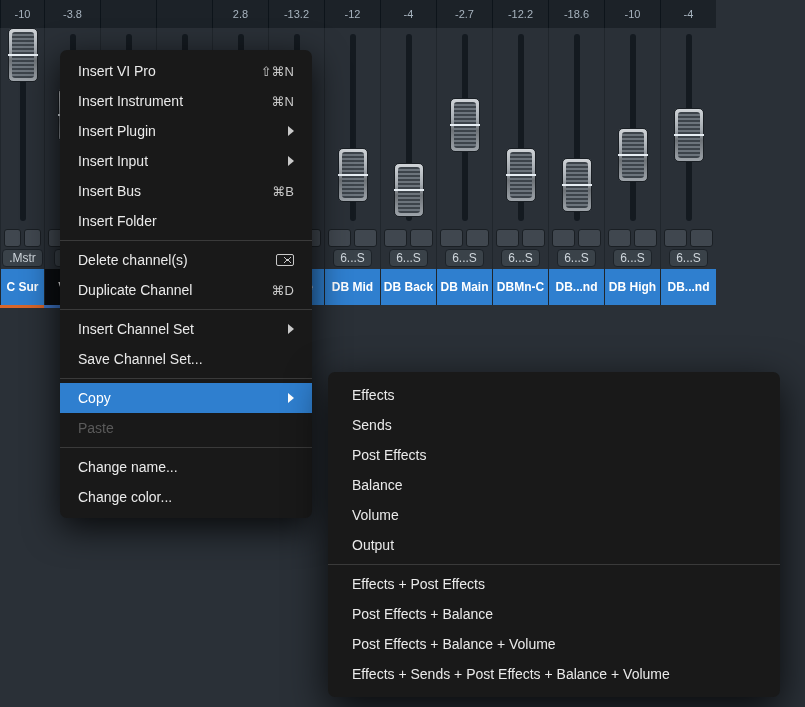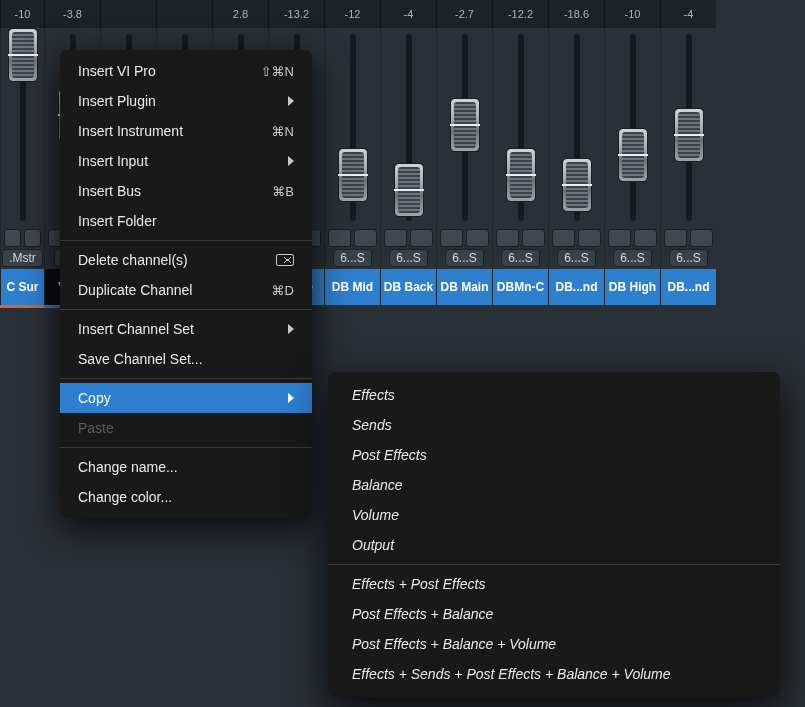--- a/index.html
+++ b/index.html
@@ -37,21 +37,21 @@
   .menu-sep { height: 1px; background: #3a3a3a; margin: 4px 0; }
   .menu-right { display: flex; align-items: center; gap: 8px; color: #c9c9c9; font-size: 13px; }
   .menu-item.highlight .menu-right { color: #fff; }
   .chev { width: 0; height: 0; border-top: 5px solid transparent; border-bottom: 5px solid transparent; border-left: 6px solid currentColor; }
   .del-icon { width: 18px; height: 12px; border: 1.4px solid #c9c9c9; border-radius: 2px 2px 2px 2px; position: relative; }
   .del-icon::before { content:""; position:absolute; right:2px; top:2px; bottom:2px; width:7px; background:
       linear-gradient( to top right, transparent 45%, #c9c9c9 45%, #c9c9c9 55%, transparent 55% ),
       linear-gradient( to top left, transparent 45%, #c9c9c9 45%, #c9c9c9 55%, transparent 55% ); }
 
   .submenu { position: absolute; left: 328px; top: 372px; width: 452px; background: #191919; border-radius: 7px; padding: 8px 0; box-shadow: 0 12px 40px rgba(0,0,0,0.8); z-index: 60; }
-  .submenu .menu-item { padding: 7px 24px; font-style: italic; }
+  .submenu .menu-item { padding: 7px 24px; }
 </style>
 </head>
 <body>
 
 <div class="mixer" id="mixer">
     <div class="channel firstcol">
       <div class="meter-bar">-10</div>
       <div class="fader-zone">
         <div class="fader-track"></div>
         <div class="fader-cap" style="top: 0px;"></div>
@@ -269,29 +269,29 @@
   </div>
 
 <div class="menu" id="menu">
     <div class="menu-item">
       <span>Insert VI Pro</span>
       <span class="menu-right">
         <span>⇧⌘N</span>
       </span>
     </div>
     <div class="menu-item">
+      <span>Insert Instrument</span>
+      <span class="menu-right">
+        <span>⌘N</span>
+      </span>
+    </div>
+    <div class="menu-item">
       <span>Insert Plugin</span>
       <span class="menu-right">
         <span class="chev"></span>
-      </span>
-    </div>
-    <div class="menu-item">
-      <span>Insert Instrument</span>
-      <span class="menu-right">
-        <span>⌘N</span>
       </span>
     </div>
     <div class="menu-item">
       <span>Insert Input</span>
       <span class="menu-right">
         <span class="chev"></span>
       </span>
     </div>
     <div class="menu-item">
       <span>Insert Bus</span>

